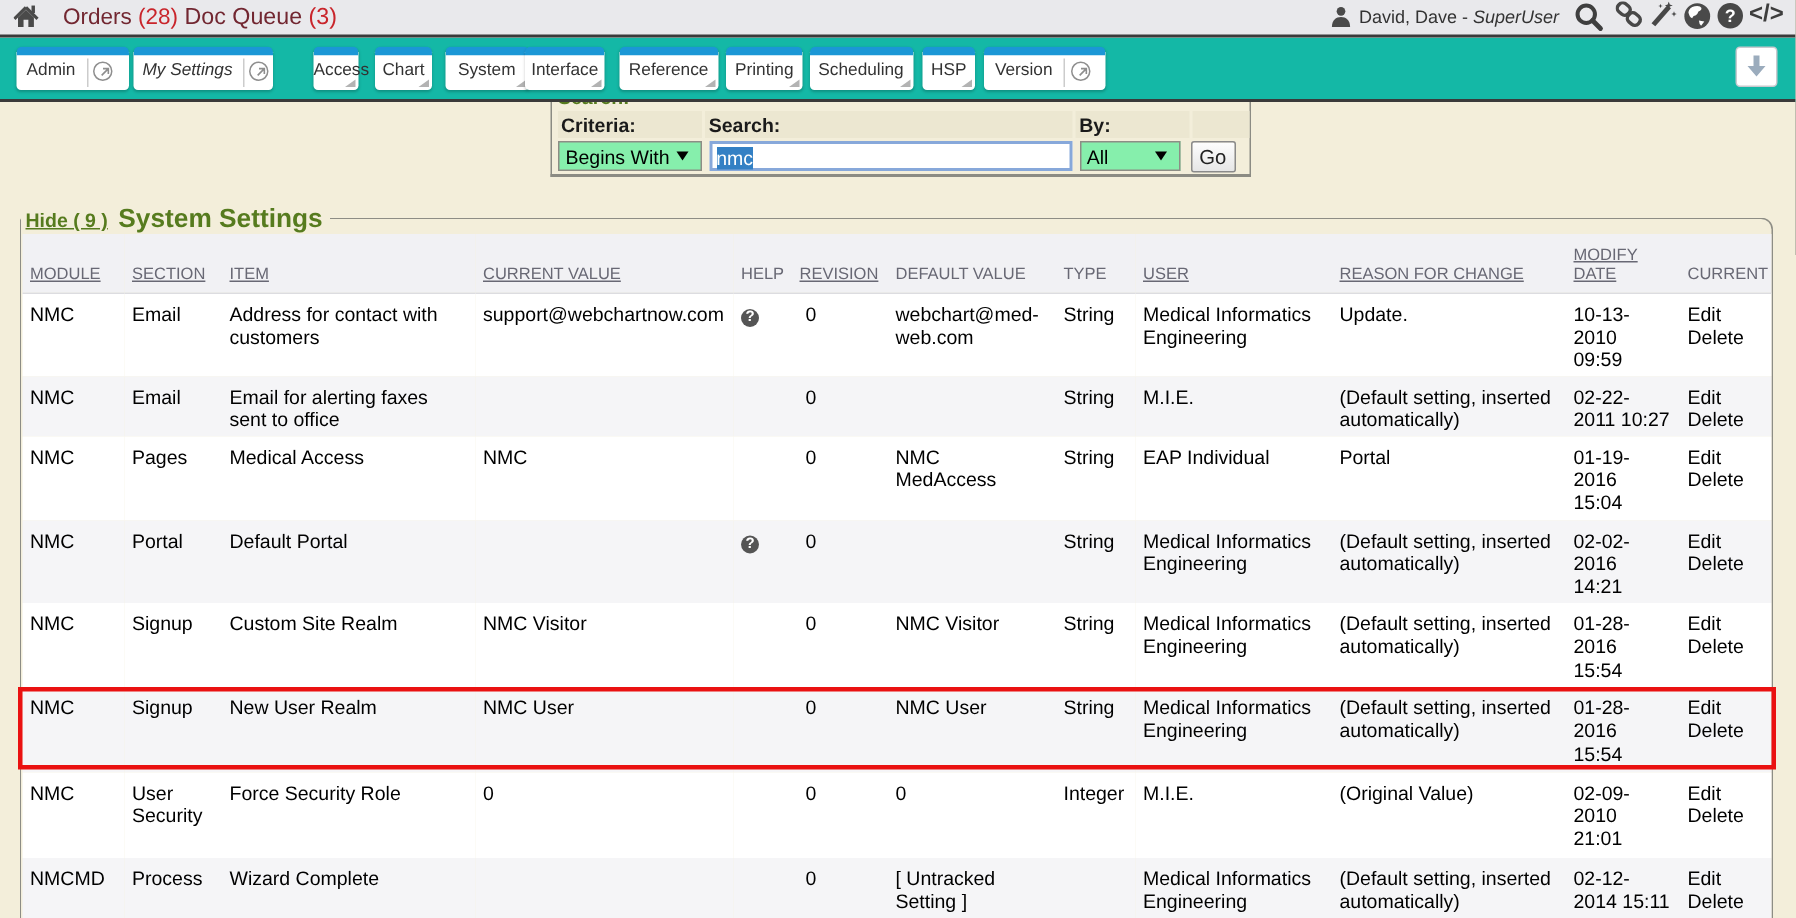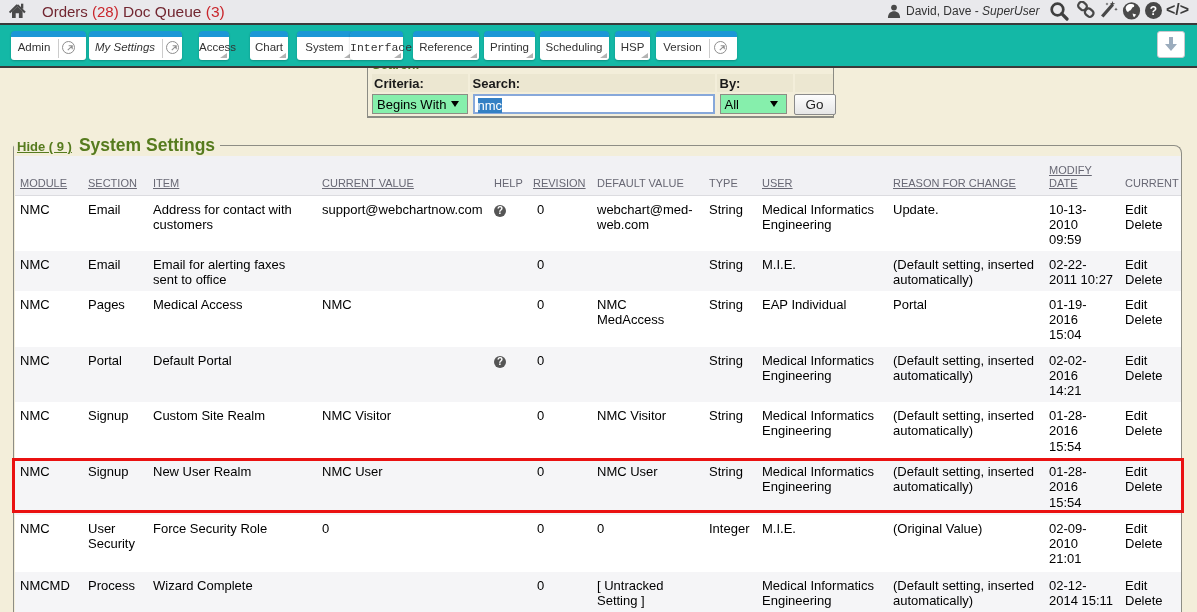--- a/index.html
+++ b/index.html
@@ -24,21 +24,21 @@
 #dlbtn { position:absolute; top:6px; left:1157px; width:28px; height:27px; background:#fff; border:1px solid #c9c9ce; border-radius:3px; }
 
 
 #searchlegend { position:absolute; left:372px; top:57px; z-index:2; font-size:13px; font-weight:bold; color:#567b1e; }
 #searchbox { position:absolute; left:367px; top:67px; width:466.5px; height:51px; border:1px solid #8b8b83; border-bottom-width:2px; border-top:none; background:#f3eeda; z-index:1; }
 #searchbox .hcell { position:absolute; top:7px; height:17.5px; background:#ece7d1; font-size:13px; font-weight:bold; color:#1a1a1a; padding:1.5px 0 0 2.5px; }
 .selbox { position:absolute; top:27px; height:20px; background:#86efac; border:1px solid #8d8d85; font-size:13px; color:#000; padding:2px 0 0 4px; }
 .selbox .arr { position:absolute; right:8px; top:6px; width:0; height:0; border-left:4px solid transparent; border-right:4px solid transparent; border-top:6px solid #000; }
 #searchinput { position:absolute; top:27px; left:104.5px; width:242px; height:20px; border:2px solid #87a8da; background:#fff; font-size:13px; padding:2px 0 0 3px; }
 #searchinput .selected { background:#3380c4; color:#fff; }
-#gobtn { position:absolute; top:26.5px; left:425.5px; width:42px; height:21px; background:linear-gradient(#fdfdfd,#e6e6e6); border:1px solid #8a8a8a; border-radius:2px; font-size:13.5px; text-align:center; line-height:19px; color:#222; }
+#gobtn { position:absolute; top:26.5px; left:425.5px; width:30px; height:21px; background:linear-gradient(#fdfdfd,#e6e6e6); border:1px solid #8a8a8a; border-radius:2px; font-size:13.5px; text-align:center; line-height:19px; color:#222; }
 
 
 #sslegend { position:absolute; left:14px; top:135px; background:#f3eeda; padding:0 5px 0 3px; z-index:2; font-size:13px; color:#567b1e; }
 #sslegend a { font-weight:bold; color:#567b1e;text-decoration:underline; }
 #sslegend .ttl { font-size:17.5px; font-weight:bold; margin-left:7px; }
 #ssbox { position:absolute; left:13px; top:145px; width:1169px; height:467px; border:1px solid #8d8d85; border-bottom:none; border-radius:3px 8px 0 0; }
 
 
 #tbl { position:absolute; left:15px; top:156px; width:1166px; border-collapse:collapse; table-layout:fixed; font-size:13px; color:#000; }
 #tbl th { background:#f1f1f4; color:#686874; font-weight:normal; font-size:11px; line-height:13.5px; text-align:left; vertical-align:bottom; padding:0 5px 4px 5px; height:39px; border-bottom:1px solid #dcdce0; }
@@ -232,24 +232,24 @@
   </div>
   <div class="tab" style="left:88.5px; width:93px;font-style:italic;">
     <span style="position:absolute; left:0; top:0; width:73px;">My Settings</span>
     <span class="sep" style="left:73px;"></span>
     <span class="circlearrow" style="left:77.5px;">
         <svg width="8" height="8" viewBox="0 0 9 9">
           <path d="M2 7 L7 2 M3 2 H7 V6" stroke="#8e8e8e" stroke-width="1.2" fill="none"></path>
         </svg>
       </span>
   </div>
-  <div class="tab" style="left:199px; width:30px;">Access<span class="tri"></span></div>
+  <div class="tab" style="left:209px; width:30px;">Access<span class="tri"></span></div>
   <div class="tab" style="left:250px; width:38px;">Chart<span class="tri"></span></div>
   <div class="tab" style="left:296.5px; width:56px;">System<span class="tri"></span></div>
-  <div class="tab" style="left:350px; width:53px;font-family:Liberation Mono, monospace;">Interface<span class="tri"></span></div>
+  <div class="tab" style="left:350px; width:53px;">Interface<span class="tri"></span></div>
   <div class="tab" style="left:412.5px; width:66.5px;">Reference<span class="tri"></span></div>
   <div class="tab" style="left:484px; width:51px;">Printing<span class="tri"></span></div>
   <div class="tab" style="left:539.5px; width:69px;">Scheduling<span class="tri"></span></div>
   <div class="tab" style="left:615px; width:35px;">HSP<span class="tri"></span></div>
   <div class="tab" style="left:656px; width:81px;">
     <span style="position:absolute; left:0; top:0; width:53px;">Version</span>
     <span class="sep" style="left:53px;"></span>
     <span class="circlearrow" style="left:58px;">
         <svg width="8" height="8" viewBox="0 0 9 9">
           <path d="M2 7 L7 2 M3 2 H7 V6" stroke="#8e8e8e" stroke-width="1.2" fill="none"></path>

